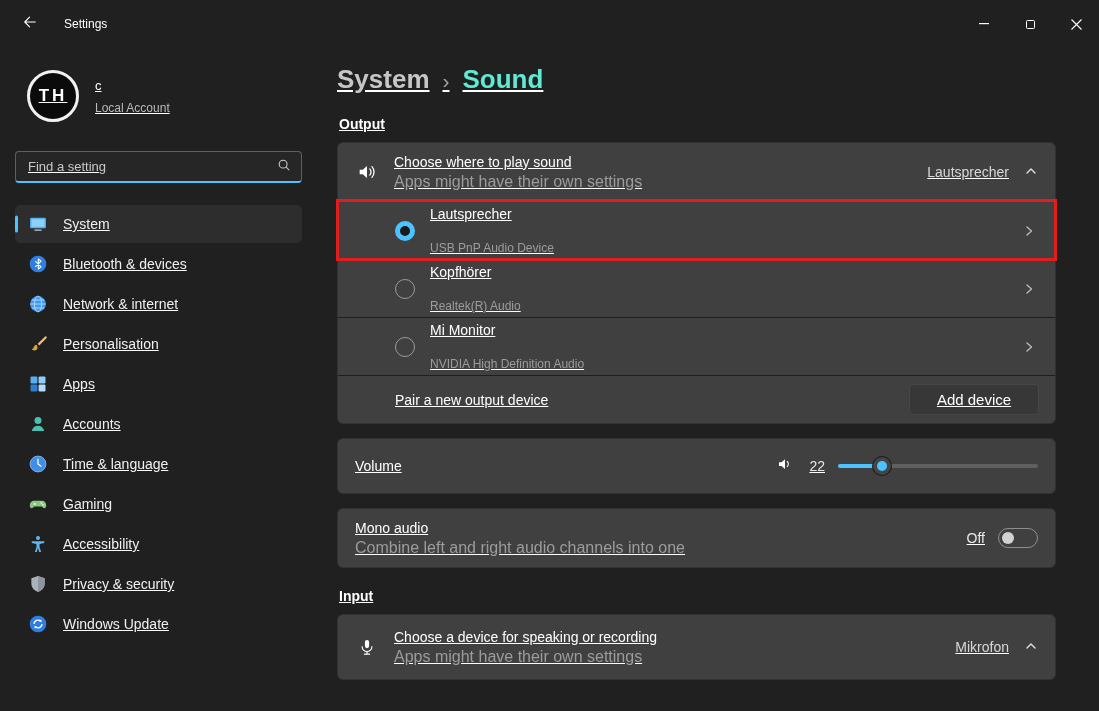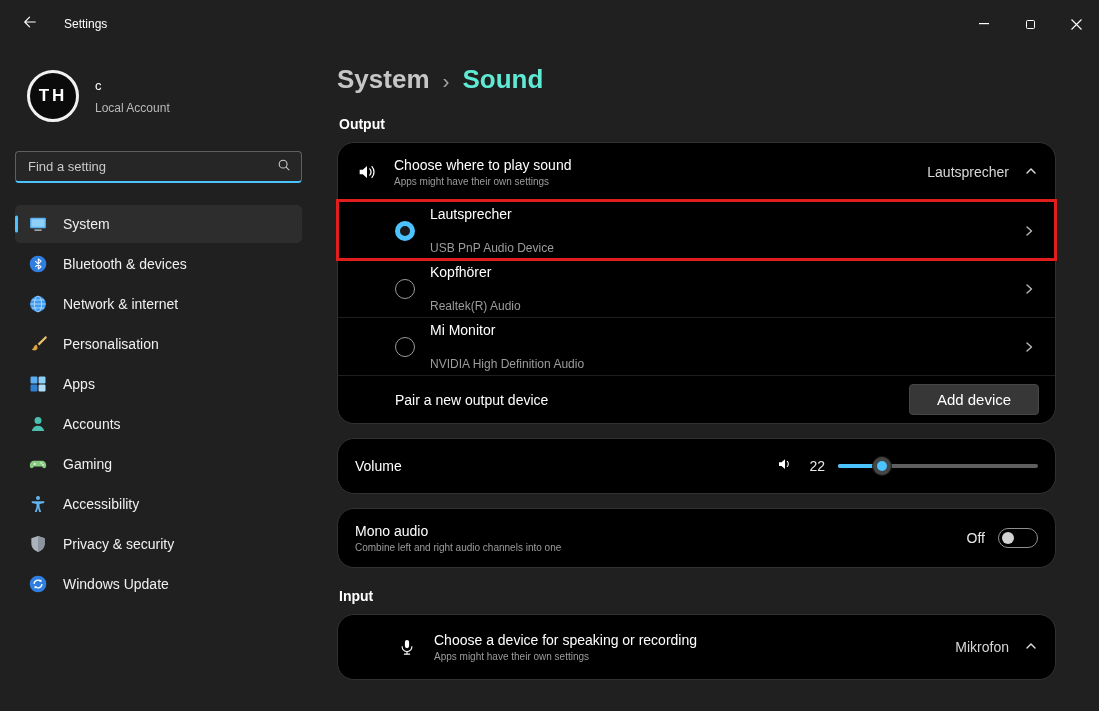--- a/index.html
+++ b/index.html
@@ -9,21 +9,21 @@
 
   
   .titlebar { flex:0 0 48px; display:flex; align-items:center; }
   .back-button { width:40px; height:34px; margin-left:10px; display:flex; align-items:center; justify-content:center; border-radius:4px; cursor:pointer; }
   .app-title { font-size:12px; margin-left:14px; color:#fff; }
   .win-controls { margin-left:auto; display:flex; height:48px; }
   .win-btn { width:46px; height:48px; display:flex; align-items:center; justify-content:center; cursor:pointer; }
   .max-box { width:9px; height:9px; border:1px solid #fff; border-radius:1.5px; display:block; }
 
   
-  .body-row { flex:1; display:flex; min-height:0; }
+  .body-row { flex:1; display:flex; min-height:0;text-decoration:underline; }
   .sidebar { flex:0 0 312px; width:312px; padding:0 10px 0 15px; }
   .main { flex:1; padding:0 43px 0 25px; position:relative; }
 
   
   .user-block { display:flex; align-items:center; gap:16px; margin:22px 0 0 12px; cursor:pointer; }
   .avatar { width:52px; height:52px; border-radius:50%; background:#0b0b0b; border:3px solid #f2f2f2;
     display:flex; align-items:center; justify-content:center; font-weight:bold; font-size:17px; letter-spacing:3px; color:#fff; }
   .user-name { font-size:13px; color:#fff; }
   .user-type { font-size:12px; color:#b9b9b9; margin-top:8px; }
 
@@ -45,27 +45,27 @@
 
   
   .breadcrumb { display:flex; align-items:baseline; gap:13px; margin-top:16px; }
   .bc-parent { font-size:26px; font-weight:600; color:#c6c6c6; cursor:pointer; }
   .bc-sep { font-size:21px; color:#a8a8a8; }
   .bc-current { font-size:26px; font-weight:700; color:#5eead4; }
 
   .section-label { font-size:14px; font-weight:600; color:#fff; margin:21px 0 10px 2px; }
   .section-label.input-label { margin-top:20px; }
 
-  .card { background:#000000; border:1px solid #313131; border-radius:17px; }
+  .card { background:#404040; border:1px solid #313131; border-radius:6px; }
 
   .expander-header { height:58px; display:flex; align-items:center; padding:0 17px; cursor:pointer; }
   .lead-icon { width:24px; display:flex; justify-content:center; margin-right:15px; }
   .h-text { display:flex; flex-direction:column; }
   .h-title { font-size:14px; color:#fff; }
-  .h-sub { font-size:10px; color:#9c9c9c; margin-top:3px; }
+  .h-sub { font-size:16px; color:#9c9c9c; margin-top:3px; }
   .header-value { margin-left:auto; display:flex; align-items:center; gap:15px; font-size:14px; color:#d8d8d8; }
 
   .device-row { position:relative; height:58px; display:flex; align-items:center; padding:0 19px 0 57px;
     border-top:1px solid #1e1e1e; cursor:pointer; }
   .device-text { display:flex; flex-direction:column; margin-left:15px; }
   .device-name { font-size:14px; color:#fff; }
   .device-desc { font-size:12px; color:#9c9c9c; margin-top:19px; }
   .device-row .chev { margin-left:auto; display:flex; }
 
   .radio { width:20px; height:20px; border-radius:50%; border:1px solid #9b9b9b; flex:0 0 20px; }
@@ -89,21 +89,21 @@
   .slider-thumb { position:absolute; top:50%; transform:translate(-50%,-50%); width:18px; height:18px;
     border-radius:50%; background:#454545; box-shadow:0 0 0 1px #1a1a1a; display:flex; align-items:center; justify-content:center; cursor:grab; }
   .slider-thumb::after { content:""; width:10px; height:10px; border-radius:50%; background:#4cc2ff; }
   .vol-value { font-size:14px; color:#e8e8e8; min-width:18px; text-align:right; }
 
   .toggle { position:relative; width:40px; height:20px; border:1px solid #8f8f8f; border-radius:10px; cursor:pointer; }
   .toggle-knob { position:absolute; left:3px; top:3px; width:12px; height:12px; border-radius:50%; background:#d2d2d2; }
   .toggle-state { font-size:14px; color:#e8e8e8; }
 
   .mono-text { display:flex; flex-direction:column; }
-  .input-card { margin-top:0;padding-left:40px; }
+  .input-card { margin-top:0; }
 </style>
 </head>
 <body>
 
 <div class="window">
 
   <div class="titlebar">
     <div class="back-button">
       <span>
         <svg width="14" height="14" viewBox="0 0 16 16">
@@ -210,20 +210,30 @@
         <div class="nav-item">
           <span class="nav-icon">
             <svg viewBox="0 0 24 24">
                 <circle cx="12" cy="7.8" r="4.2" fill="#49c0b0"></circle>
                 <path d="M4.5 20.5c1-4.2 4-6.3 7.5-6.3s6.5 2.1 7.5 6.3z" fill="#49c0b0"></path>
               </svg>
           </span>
           <span class="nav-label">Accounts</span>
         </div>
 
+        <div class="nav-item">
+          <span class="nav-icon">
+            <svg viewBox="0 0 24 24">
+                <circle cx="12" cy="12" r="9.5" fill="#3f8fe8"></circle>
+                <circle cx="12" cy="12" r="9.5" fill="none" stroke="#8cc3f5" stroke-width="1"></circle>
+                <path d="M12 6.2V12l3.6 2.6" stroke="#fff" stroke-width="1.5" fill="none" stroke-linecap="round"></path>
+              </svg>
+          </span>
+          <span class="nav-label">Time &amp; language</span>
+        </div>
 
         <div class="nav-item">
           <span class="nav-icon">
             <svg viewBox="0 0 24 24">
                 <path d="M7 8h10c2.8 0 4.5 2 4.8 4.8.3 2.5-.7 4.2-2.2 4.2-1.2 0-2-.8-2.8-2H7.2c-.8 1.2-1.6 2-2.8 2-1.5 0-2.5-1.7-2.2-4.2C2.5 10 4.2 8 7 8z" fill="#86c97f"></path>
                 <circle cx="8" cy="12" r="1.1" fill="#fff"></circle>
                 <circle cx="15.8" cy="10.8" r="1" fill="#fff"></circle>
                 <circle cx="18" cy="13" r="1" fill="#fff"></circle>
               </svg>
           </span>

